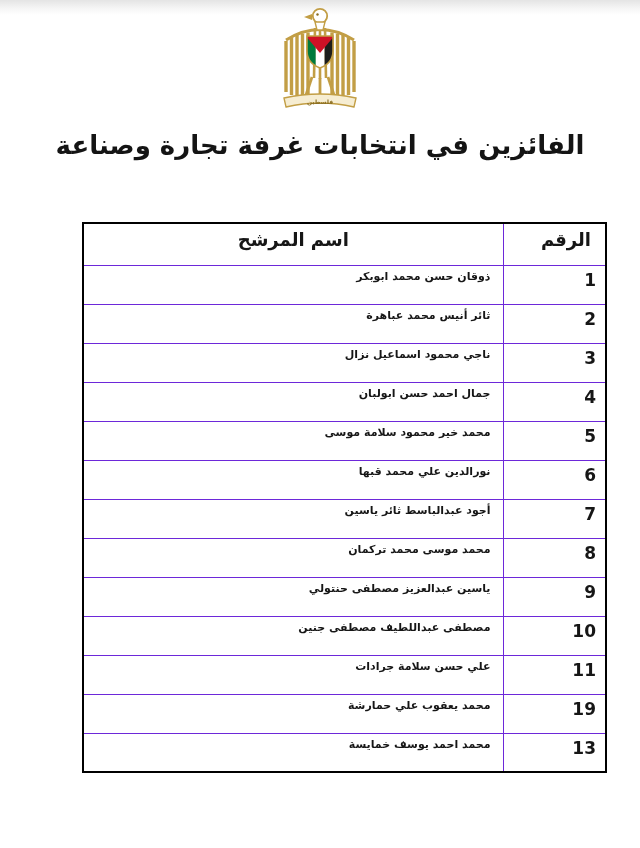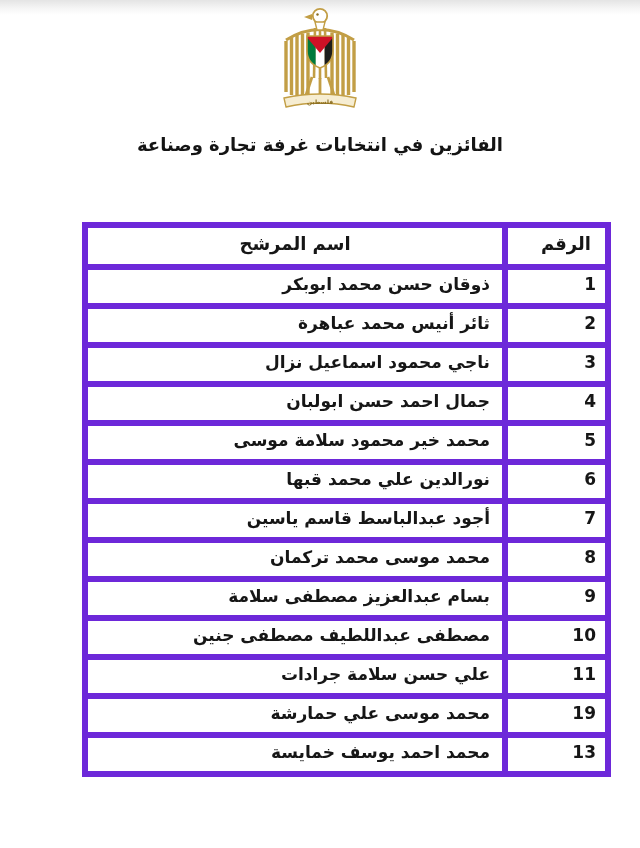--- a/index.html
+++ b/index.html
@@ -26,53 +26,53 @@
     width: 92px; height: 104px;
   }
   .title {
     position: absolute;
     top: 123px; left: 0;
     width: 100%;
     text-align: center;
     direction: rtl;
     font-weight: bold;
     color: #141414;
-    font-size: 18px;
+    font-size: 26px;
     line-height: 44px;
   }
   table.winners {
     position: absolute;
     left: 82px; top: 222px;
     width: 523px;
     border-collapse: collapse;
     table-layout: fixed;
     direction: rtl;
     color: #161616;
   }
   table.winners { border: 2px solid #000; }
   table.winners th, table.winners td {
-    border: 6px solid #6d28d9;
+    border: 1px solid #6d28d9;
     vertical-align: top;
     font-weight: bold;
     overflow: hidden;
   }
   th.col-num {
     height: 42px; font-size: 18px;
     text-align: right; padding: 5px 14px 0 2px;
   }
   th.col-name {
     height: 42px; font-size: 18px;
     text-align: center; padding-top: 5px;
   }
   td.col-num {
     height: 39px; font-size: 17px;
     text-align: right; padding: 4px 9px 0 2px;
   }
   td.col-name {
-    height: 39px; font-size: 17px;
+    height: 39px; font-size: 11px;
     text-align: right; padding: 4px 12px 0 4px;
   }
 </style>
 </head>
 <body>
 
 <div class="page">
 
   <div class="top-edge"></div>
 
@@ -173,41 +173,41 @@
         <tr>
           <td class="col-num">5</td>
           <td class="col-name">محمد خير محمود سلامة موسى</td>
         </tr>
         <tr>
           <td class="col-num">6</td>
           <td class="col-name">نورالدين علي محمد قبها</td>
         </tr>
         <tr>
           <td class="col-num">7</td>
-          <td class="col-name">أجود عبدالباسط قاسم ياسين</td>
+          <td class="col-name">أجود عبدالباسط ثائر ياسين</td>
         </tr>
         <tr>
           <td class="col-num">8</td>
           <td class="col-name">محمد موسى محمد تركمان</td>
         </tr>
         <tr>
           <td class="col-num">9</td>
-          <td class="col-name">بسام عبدالعزيز مصطفى سلامة</td>
+          <td class="col-name">ياسين عبدالعزيز مصطفى حنتولي</td>
         </tr>
         <tr>
           <td class="col-num">10</td>
           <td class="col-name">مصطفى عبداللطيف مصطفى جنين</td>
         </tr>
         <tr>
           <td class="col-num">11</td>
           <td class="col-name">علي حسن سلامة جرادات</td>
         </tr>
         <tr>
           <td class="col-num">19</td>
-          <td class="col-name">محمد موسى علي حمارشة</td>
+          <td class="col-name">محمد يعقوب علي حمارشة</td>
         </tr>
         <tr>
           <td class="col-num">13</td>
           <td class="col-name">محمد احمد يوسف خمايسة</td>
         </tr>
       </tbody>
   </table>
 
 </div>
 

